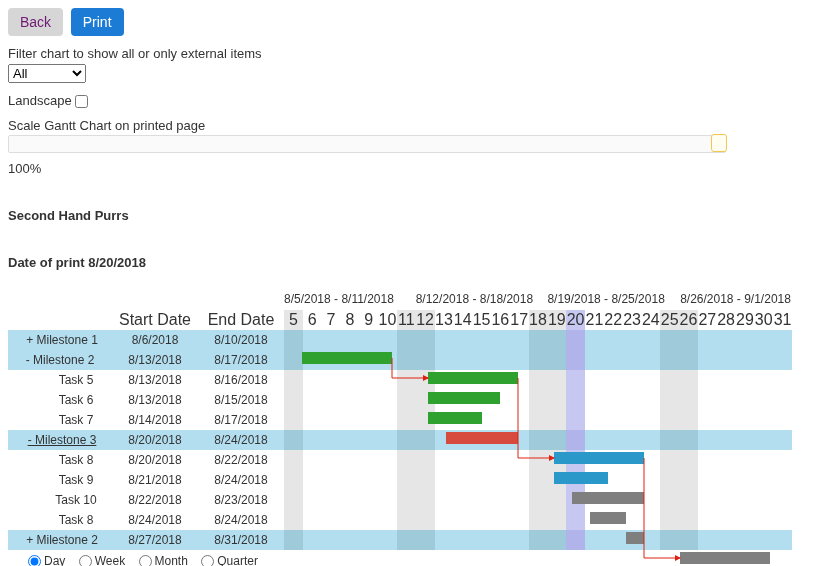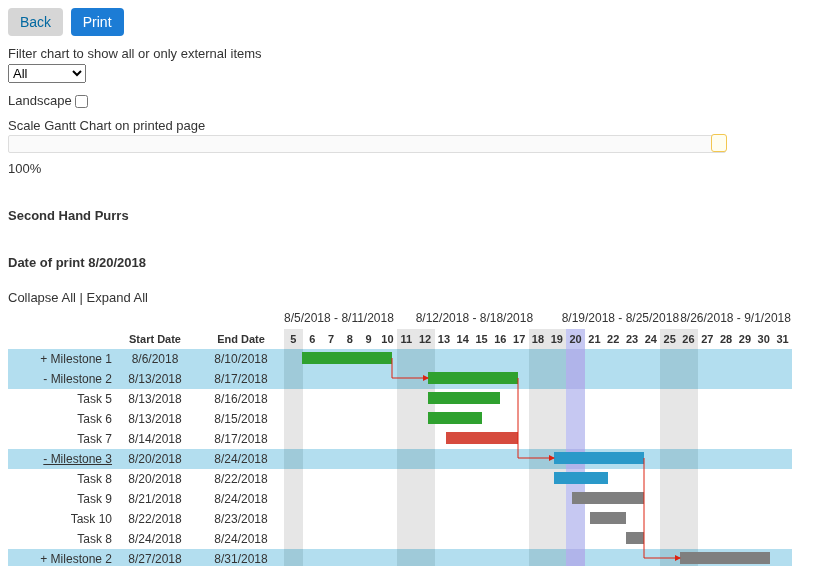--- a/index.html
+++ b/index.html
@@ -1,37 +1,37 @@
 <!DOCTYPE html>
 <html><head>
 <meta charset="utf-8">
 <style>
   *{box-sizing:border-box;margin:0;padding:0}
   body{font-family:Arial,Helvetica,sans-serif;font-size:13px;color:#333;padding:8px;width:828px}
   .btn{display:inline-block;padding:6px 12px;font-size:14px;border-radius:4px;border:none;cursor:pointer;margin-right:4px}
-  .btn-back{background:#d6d6d6;color:#0369a1}
+  .btn-back{background:#d6d6d6;color:#701a75}
   .btn-print{background:#1c7cd5;color:#fff}
   .section{margin-top:10px}
   .select{margin-top:3px;font-size:13px;width:78px}
   .label{font-size:13px}
   .checkbox{vertical-align:middle}
   .slider-wrap{position:relative;height:18px;border:1px solid #ddd;border-radius:2px;margin-top:2px;width:718px;background:#fafafa}
   .slider-handle{position:absolute;right:-2px;top:-2px;width:16px;height:18px;border:1px solid #f3c74f;border-radius:3px;background:#fffef0}
   .pct{margin-top:8px}
   .title{font-weight:bold;margin-top:32px}
   .gantt-area{margin-top:20px;position:relative}
   .controls-top{font-size:13px;margin-bottom:4px}
   .controls-top a{color:#333;text-decoration:none;cursor:pointer}
   table.grid{border-collapse:collapse;table-layout:fixed;width:784px}
   table.grid th,table.grid td{padding:0;height:20px;font-size:12px;text-align:center;border:0}
-  table.grid td.namecell,table.grid th.namecell{width:104px;text-align:right;padding-left:4px}
+  table.grid td.namecell,table.grid th.namecell{width:104px;text-align:center;padding-left:4px}
   table.grid td.datecell,table.grid th.datecell{width:86px;text-align:center}
   table.grid td.daycell,table.grid th.daycell{width:18px}
   tr.week-hdr th{font-size:12px;padding-bottom:2px;font-weight:normal}
-  tr.day-hdr th{font-size:11px;font-weight:bold}
+  tr.day-hdr th{font-size:16px;font-weight:normal}
   .wkend{background:#e6e6e6}
   .today{background:#c6c8f2}
   .milerow{background:#b3deef}
   .milerow td.daycell.wkend{background:#9fcad9}
   .milerow td.daycell.today{background:#b0b4ea}
   tr.taskrow td{}
   .bar-layer{position:relative}
   .bar{position:absolute;height:12px;border-radius:0}
   .green{background:#2fa12f}
   .blue{background:#2a99c9}
@@ -67,32 +67,29 @@
   <div class="slider-wrap">
     <div class="slider-handle"></div>
   </div>
   <div class="pct">100%</div>
 </div>
 
 <div class="title">Second Hand Purrs</div>
 <div class="title" style="font-weight:bold">Date of print 8/20/2018</div>
 
 <div class="gantt-area">
-  <div class="controls-top">
-    <a>Collapse All</a><span> | </span><a>Expand All</a>
-  </div>
   <table class="grid" id="gantt-table">
       <tbody>
         <tr class="week-hdr">
           <th class="namecell" colspan="1"></th>
           <th class="datecell"></th>
           <th class="datecell"></th>
           <th colspan="7" style="text-align: left;">8/5/2018 - 8/11/2018</th>
           <th colspan="7" style="text-align: left;">8/12/2018 - 8/18/2018</th>
-          <th colspan="7" style="text-align: right;">8/19/2018 - 8/25/2018</th>
+          <th colspan="7" style="text-align: left;">8/19/2018 - 8/25/2018</th>
           <th colspan="6" style="text-align: center;">8/26/2018 - 9/1/2018</th>
         </tr>
         <tr class="day-hdr">
           <th class="namecell"></th>
           <th class="datecell">Start Date</th>
           <th class="datecell">End Date</th>
           <th class="daycell wkend">5</th>
           <th class="daycell">6</th>
           <th class="daycell">7</th>
           <th class="daycell">8</th>

